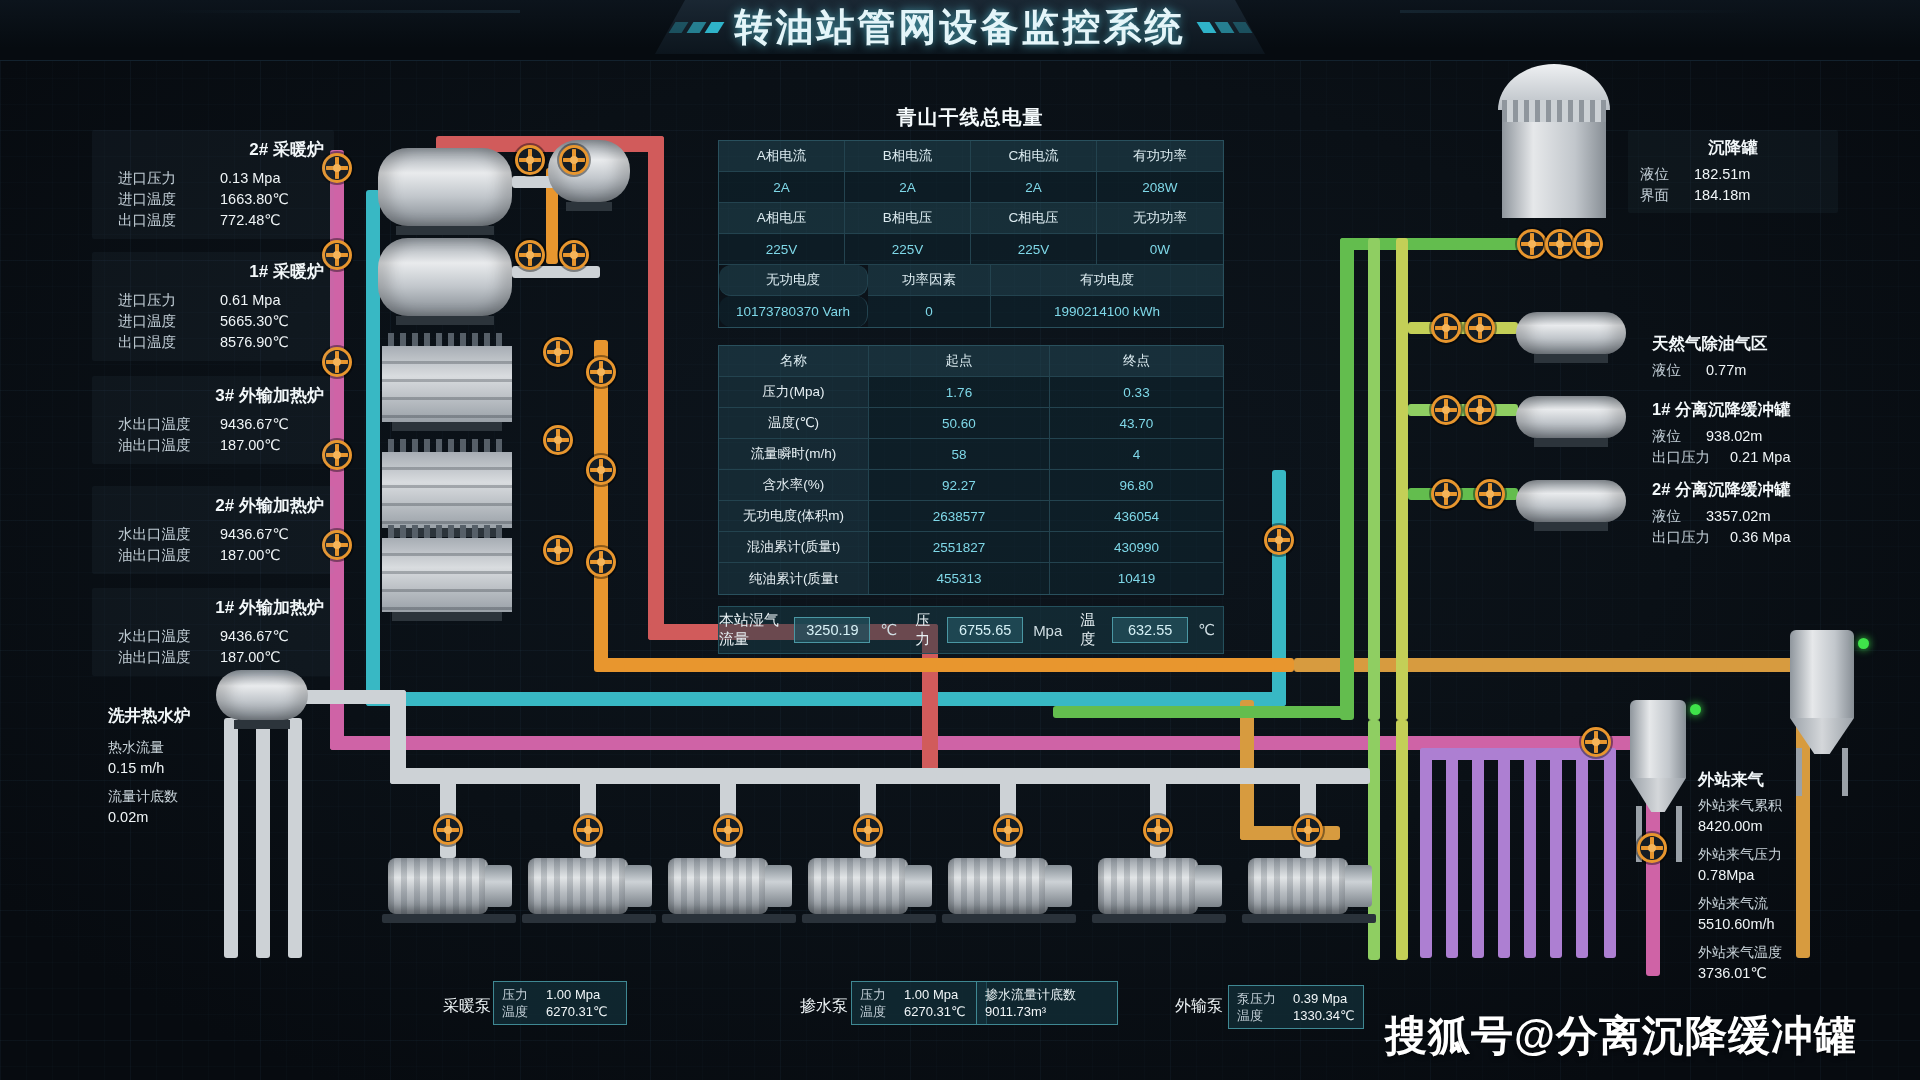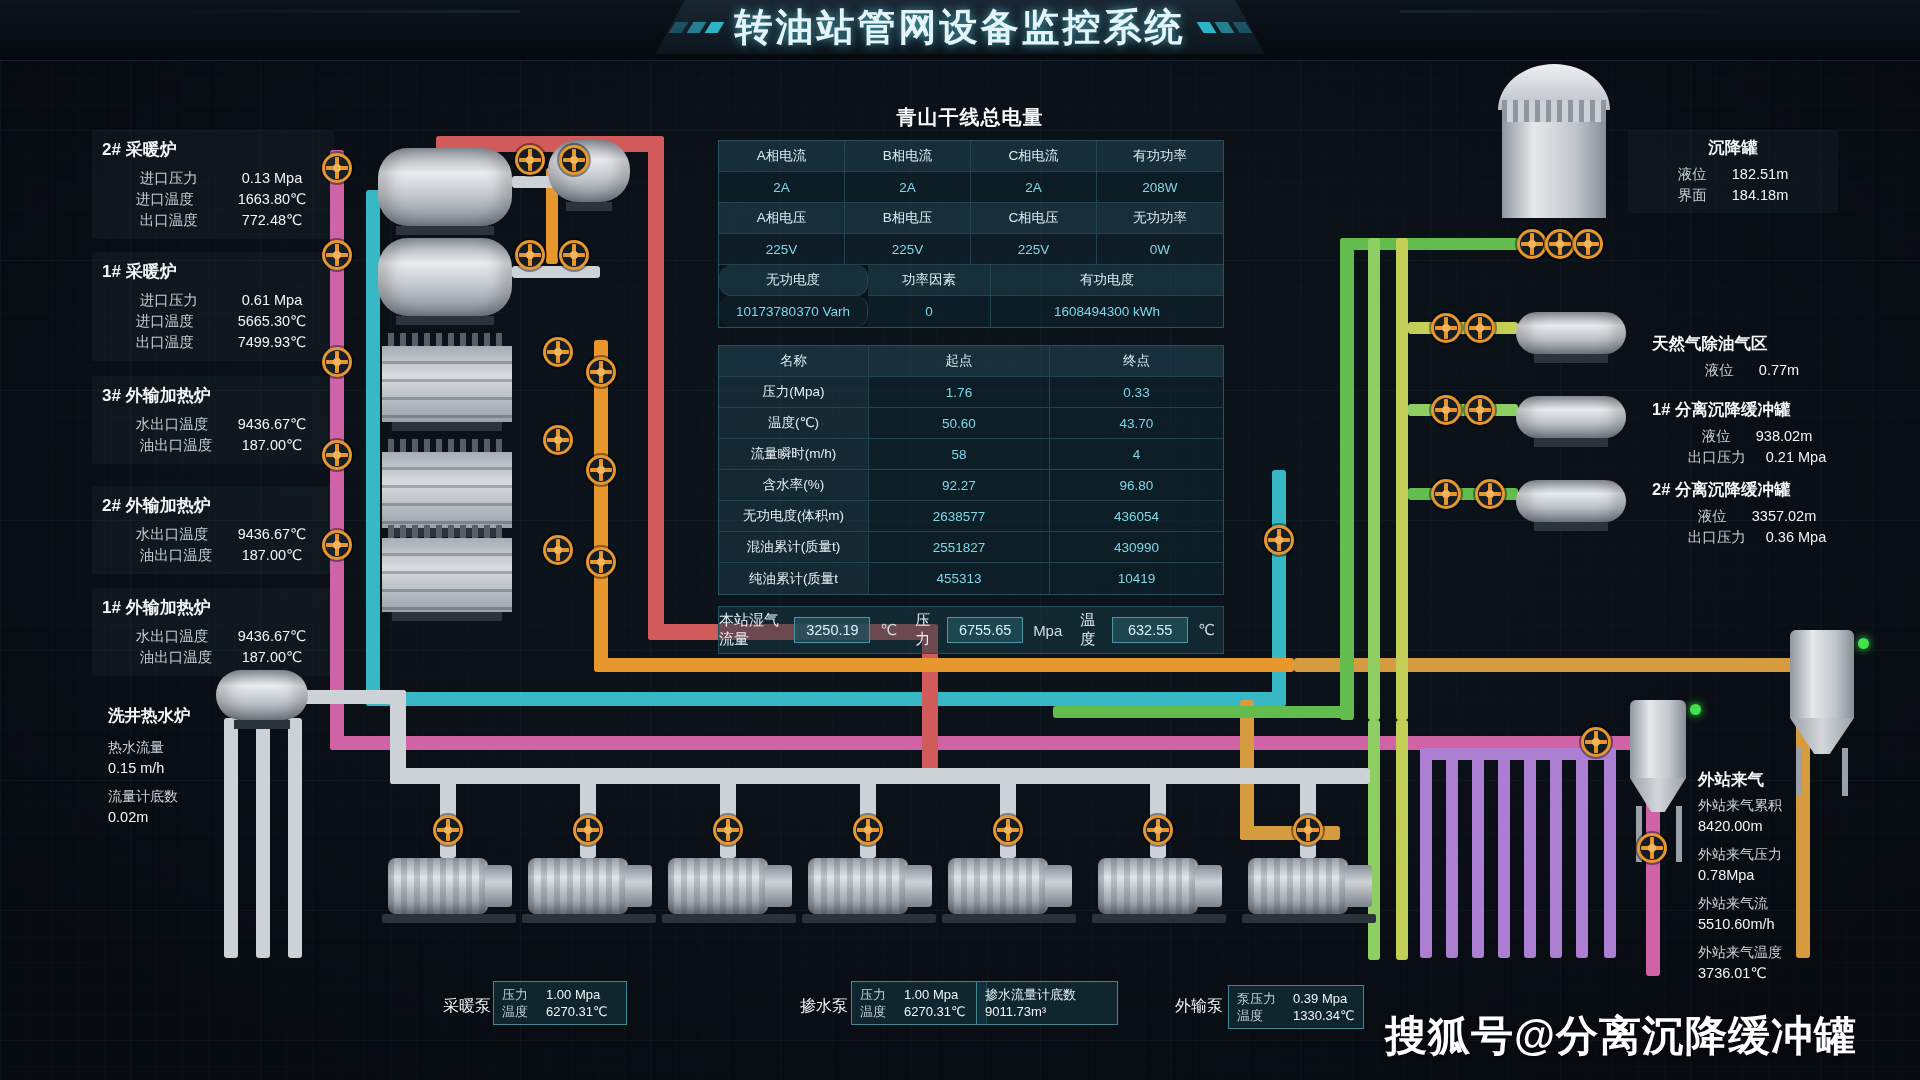--- a/index.html
+++ b/index.html
@@ -69,22 +69,22 @@
   .pump{position:absolute;top:858px;width:100px;height:56px;border-radius:8px;z-index:2;background:
     repeating-linear-gradient(90deg, rgba(60,70,80,.22) 0 6px, transparent 6px 13px),
     linear-gradient(180deg,#9aa1a8,#e2e5e7 35%,#b7bcc1 62%,#858c93);
     box-shadow:inset 0 -5px 8px rgba(0,0,0,.28);}
   .pump::before{content:"";position:absolute;right:-24px;top:7px;width:27px;height:42px;border-radius:4px;
     background:linear-gradient(180deg,#879097,#cdd2d6 40%,#7c838a);}
   .pump::after{content:"";position:absolute;left:-6px;right:-28px;bottom:-9px;height:9px;background:#2a323a;border-radius:2px;}
   
   .lcard{position:absolute;width:222px;z-index:5;background:rgba(125,170,195,.055);
     padding:8px 10px 10px;border-radius:2px;}
-  .lcard .t{font-size:17px;font-weight:bold;text-align:left;margin-bottom:8px;color:#f3f8fa;}
-  .lrow{display:flex;gap:14px;font-size:14.5px;line-height:18px;margin:3px 0 0 16px;justify-content:center;}
+  .lcard .t{font-size:17px;font-weight:bold;text-align:right;margin-bottom:8px;color:#f3f8fa;}
+  .lrow{display:flex;gap:14px;font-size:14.5px;line-height:18px;margin:3px 0 0 16px;}
   .lrow .lab{color:#c2ced6;min-width:88px;}
   .lrow .val{color:#f0f5f7;}
   .rcard{position:absolute;z-index:5;background:rgba(125,170,195,.05);padding:7px 12px 9px;border-radius:2px;}
   .rcard .t{font-size:16.5px;font-weight:bold;margin-bottom:6px;color:#f3f8fa;}
   .stack .glab{font-size:14px;color:#c9d4da;margin-top:12px;}
   .stack .gval{font-size:14.5px;color:#f0f5f7;margin-top:3px;}
   
   .tbl-title{position:absolute;left:718px;top:104px;width:504px;text-align:center;z-index:5;
     font-size:20px;font-weight:bold;color:#f5fafc;letter-spacing:1px;}
   .tbl{position:absolute;left:718px;z-index:5;border:1px solid #29505d;}
@@ -279,21 +279,21 @@
     <div class="lrow">
         <span class="lab">进口压力</span>
         <span class="val">0.61 Mpa</span>
       </div>
     <div class="lrow">
         <span class="lab">进口温度</span>
         <span class="val">5665.30℃</span>
       </div>
     <div class="lrow">
         <span class="lab">出口温度</span>
-        <span class="val">7499.93℃</span>
+        <span class="val">8576.90℃</span>
       </div>
   </div>
   <div class="lcard" style="left:92px;top:376px">
     <div class="t">3# 外输加热炉</div>
     <div class="lrow">
         <span class="lab">水出口温度</span>
         <span class="val">9436.67℃</span>
       </div>
     <div class="lrow">
         <span class="lab">油出口温度</span>
@@ -357,21 +357,21 @@
       <div class="cell vcell c4">0W</div>
     </div>
     <div class="trow">
       <div class="cell hcell w1">无功电度</div>
       <div class="cell hcell w2">功率因素</div>
       <div class="cell hcell w3">有功电度</div>
     </div>
     <div class="trow">
       <div class="cell vcell w1">10173780370 Varh</div>
       <div class="cell vcell w2">0</div>
-      <div class="cell vcell w3">1608494300 kWh</div>
+      <div class="cell vcell w3">1990214100 kWh</div>
     </div>
   </div>
 
   <div class="tbl" style="top:345px;width:504px">
     <div class="trow">
       <div class="cell hcell m1">名称</div>
       <div class="cell hcell m2">起点</div>
       <div class="cell hcell m3">终点</div>
     </div>
     <div class="trow">

